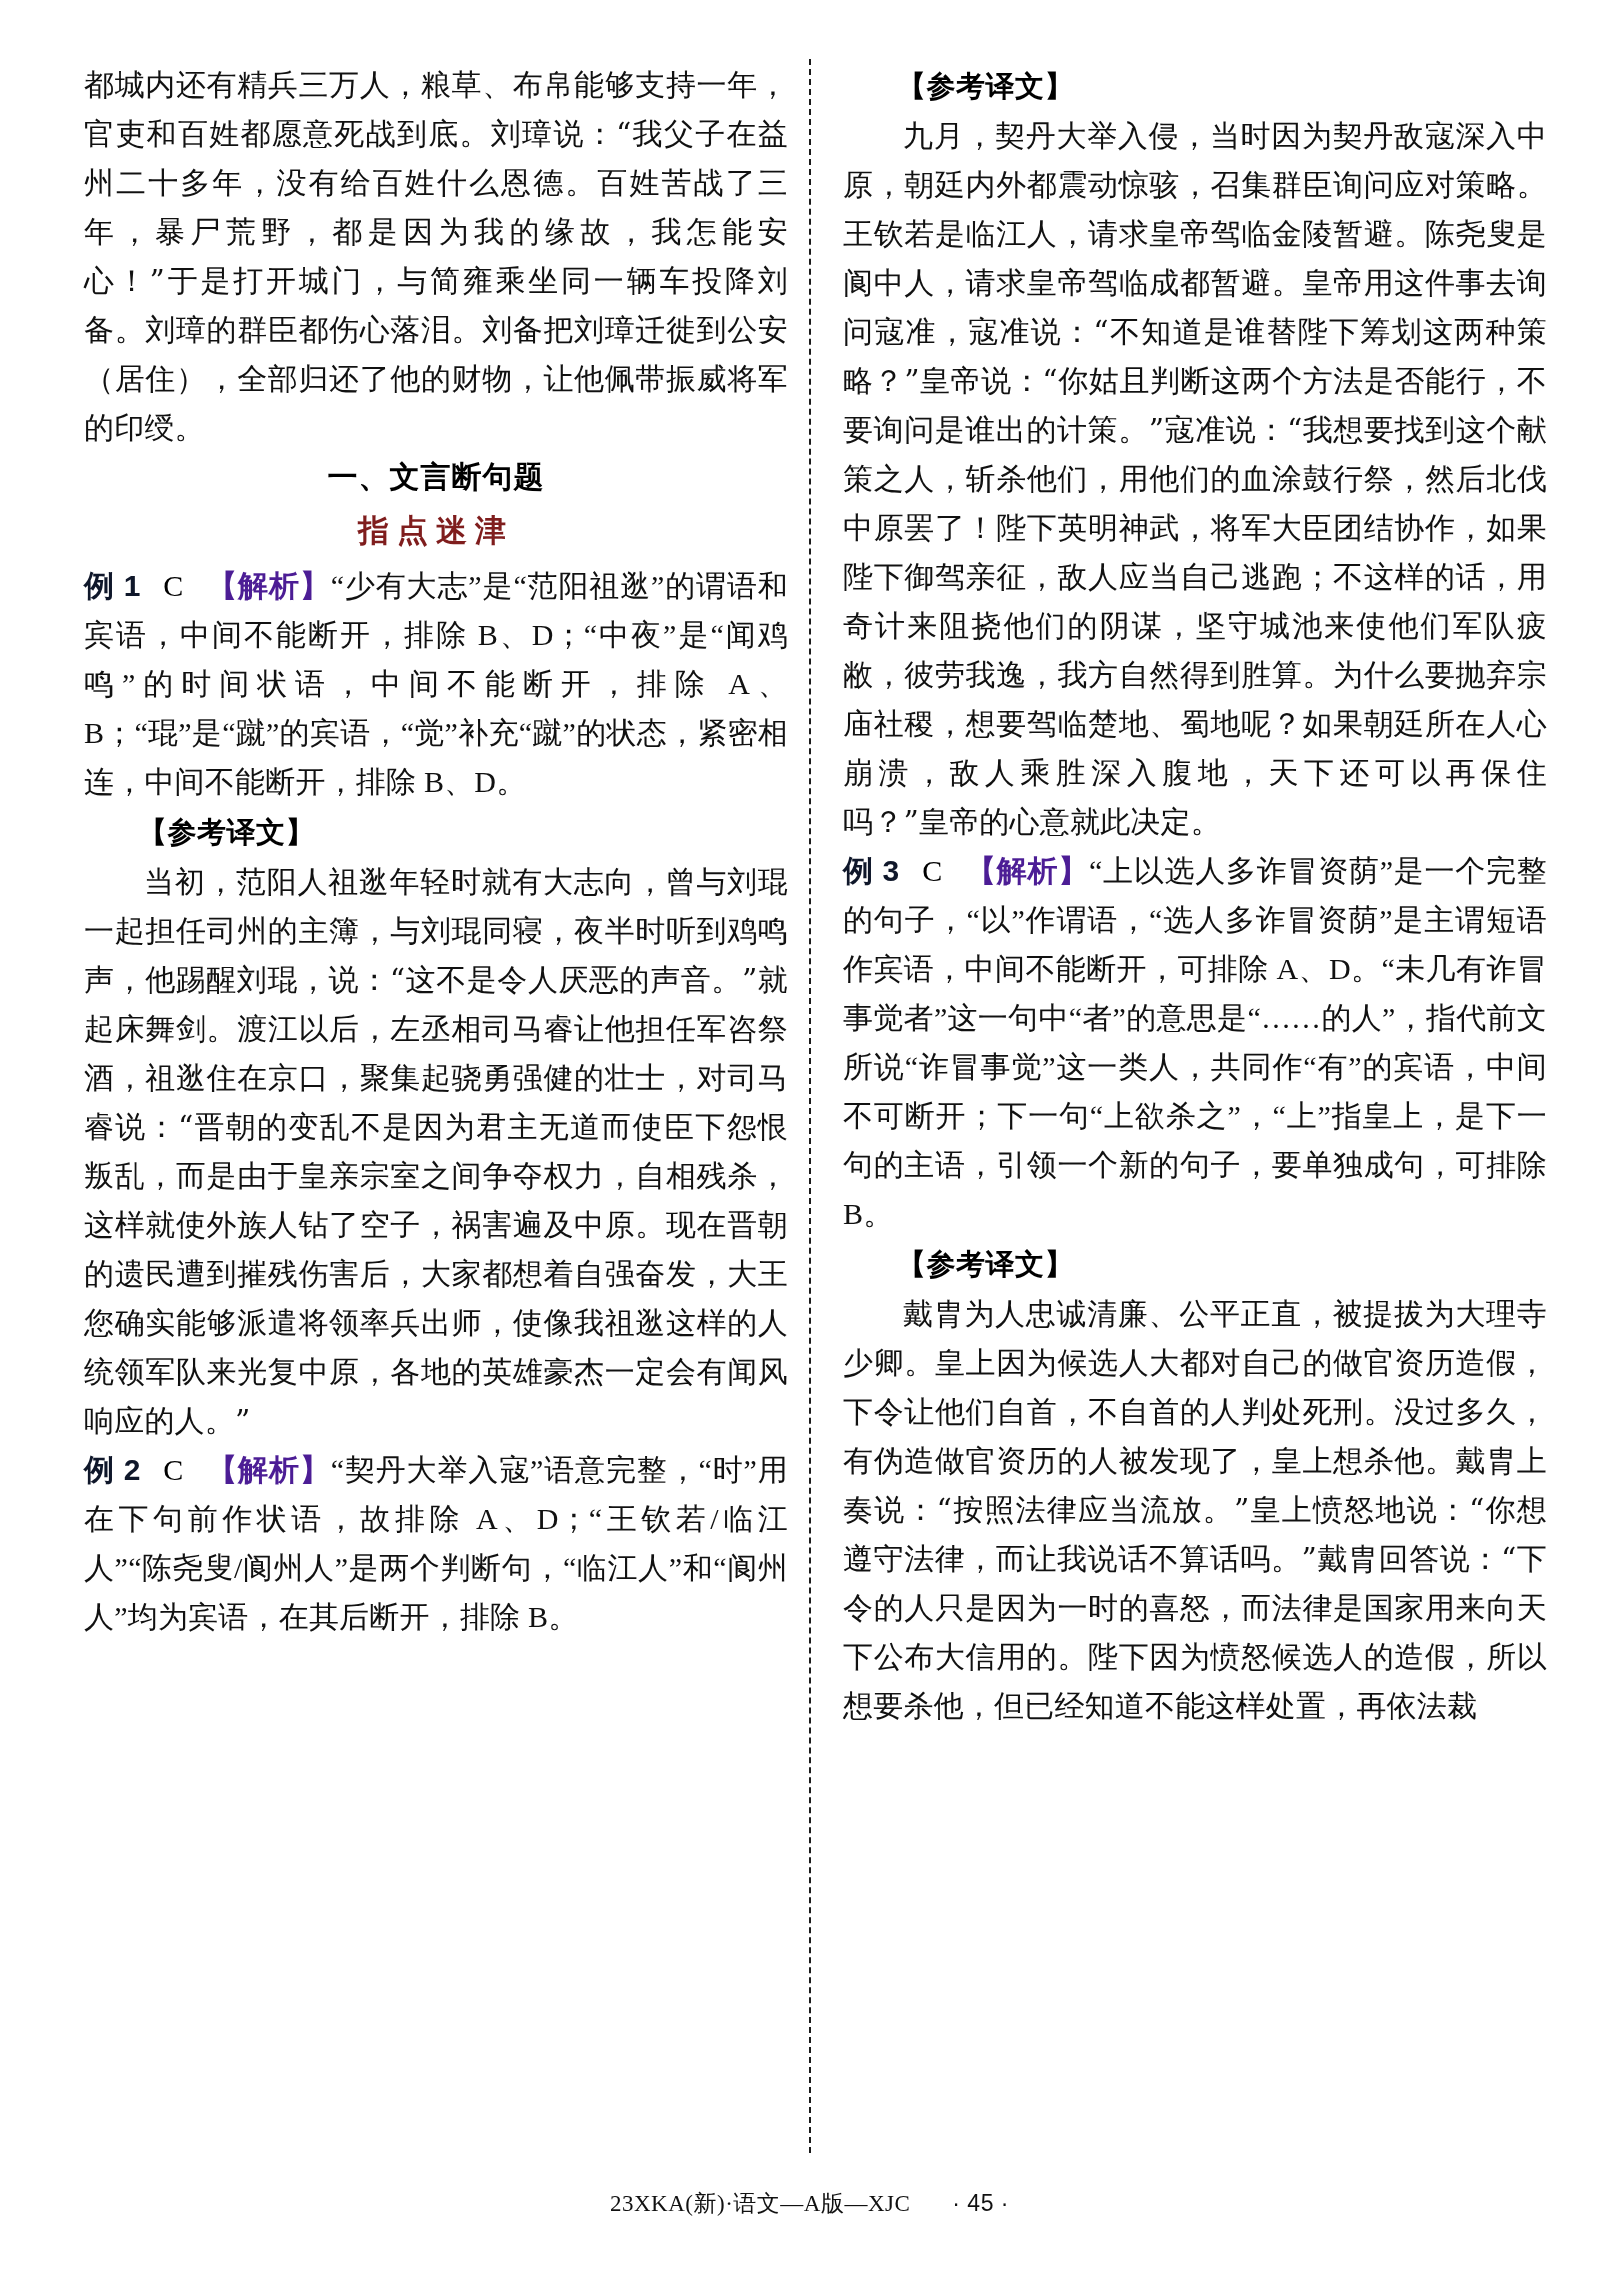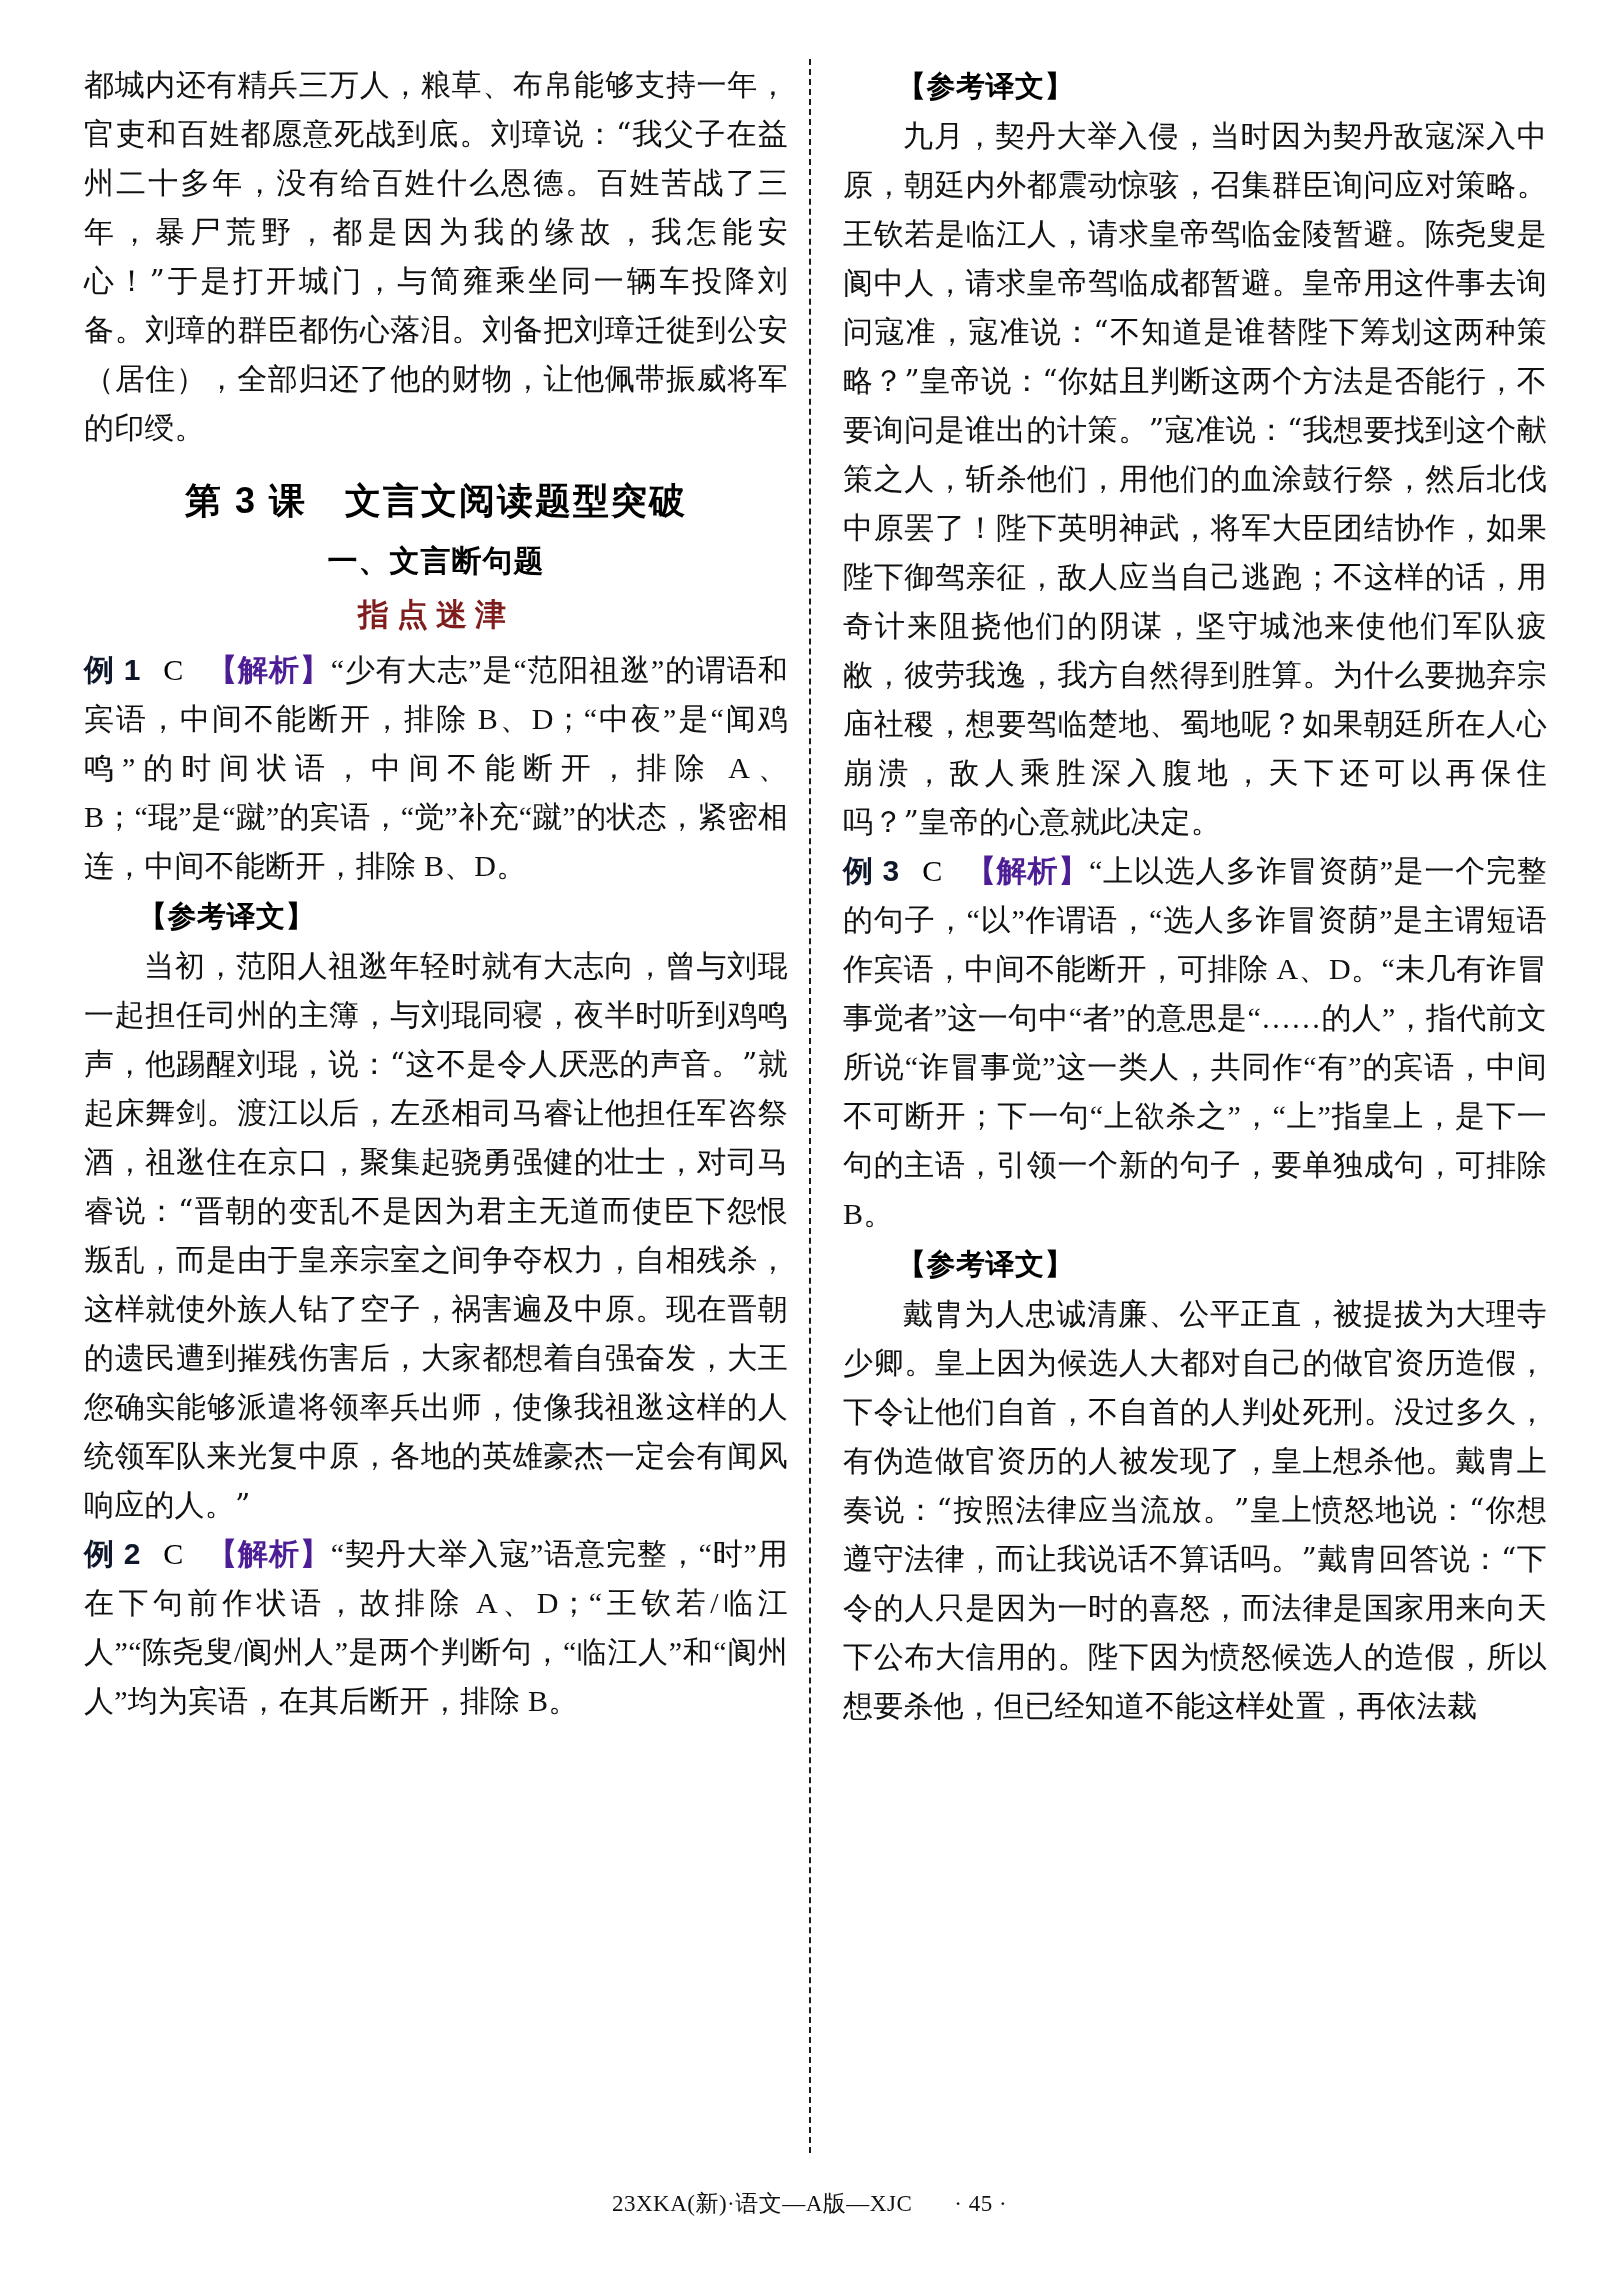--- a/index.html
+++ b/index.html
@@ -135,34 +135,33 @@
   }
   .footer-inner {
     display: inline-block;
     font-family: "Liberation Serif", "DejaVu Serif", serif;
     font-size: 23px;
     letter-spacing: 0.5px;
     color: #111;
     white-space: nowrap;
   }
   .footer-pad { display:inline-block; width: 35px; }
-  .footer-page { font-family: Liberation Serif, serif; font-size: 23px; margin-left: 7px; }
+  .footer-page { font-family: Liberation Sans, sans-serif; font-size: 23px; margin-left: 7px; }
 </style>
 </head>
 <body>
 
 <div class="page">
 
   <div class="divider"></div>
 
   <div class="col col-left">
 
     <p class="para kai">都城内还有精兵三万人，粮草、布帛能够支持一年，官吏和百姓都愿意死战到底。刘璋说：“我父子在益州二十多年，没有给百姓什么恩德。百姓苦战了三年，暴尸荒野，都是因为我的缘故，我怎能安心！”于是打开城门，与简雍乘坐同一辆车投降刘备。刘璋的群臣都伤心落泪。刘备把刘璋迁徙到公安（居住），全部归还了他的财物，让他佩带振威将军的印绶。</p>
 
-    <h1 class="lesson-title">第 3 课　文言文阅读题型突破</h1>
 
     <h2 class="section-title">一、文言断句题</h2>
 
     <div class="banner">指点迷津</div>
 
     <p class="para analysis"><span class="ex-label">例 1</span><span class="spacer-md"></span><span class="answer">C</span><span class="spacer-md"></span><span class="jiexi">【解析】</span><span>“少有大志”是“范阳祖逖”的谓语和宾语，中间不能断开，排除 B、D；“中夜”是“闻鸡鸣”的时间状语，中间不能断开，排除 A、B；“琨”是“蹴”的宾语，“觉”补充“蹴”的状态，紧密相连，中间不能断开，排除 B、D。</span></p>
 
     <div class="ref-head">【参考译文】</div>
 
     <p class="para kai indent">当初，范阳人祖逖年轻时就有大志向，曾与刘琨一起担任司州的主簿，与刘琨同寝，夜半时听到鸡鸣声，他踢醒刘琨，说：“这不是令人厌恶的声音。”就起床舞剑。渡江以后，左丞相司马睿让他担任军咨祭酒，祖逖住在京口，聚集起骁勇强健的壮士，对司马睿说：“晋朝的变乱不是因为君主无道而使臣下怨恨叛乱，而是由于皇亲宗室之间争夺权力，自相残杀，这样就使外族人钻了空子，祸害遍及中原。现在晋朝的遗民遭到摧残伤害后，大家都想着自强奋发，大王您确实能够派遣将领率兵出师，使像我祖逖这样的人统领军队来光复中原，各地的英雄豪杰一定会有闻风响应的人。”</p>

